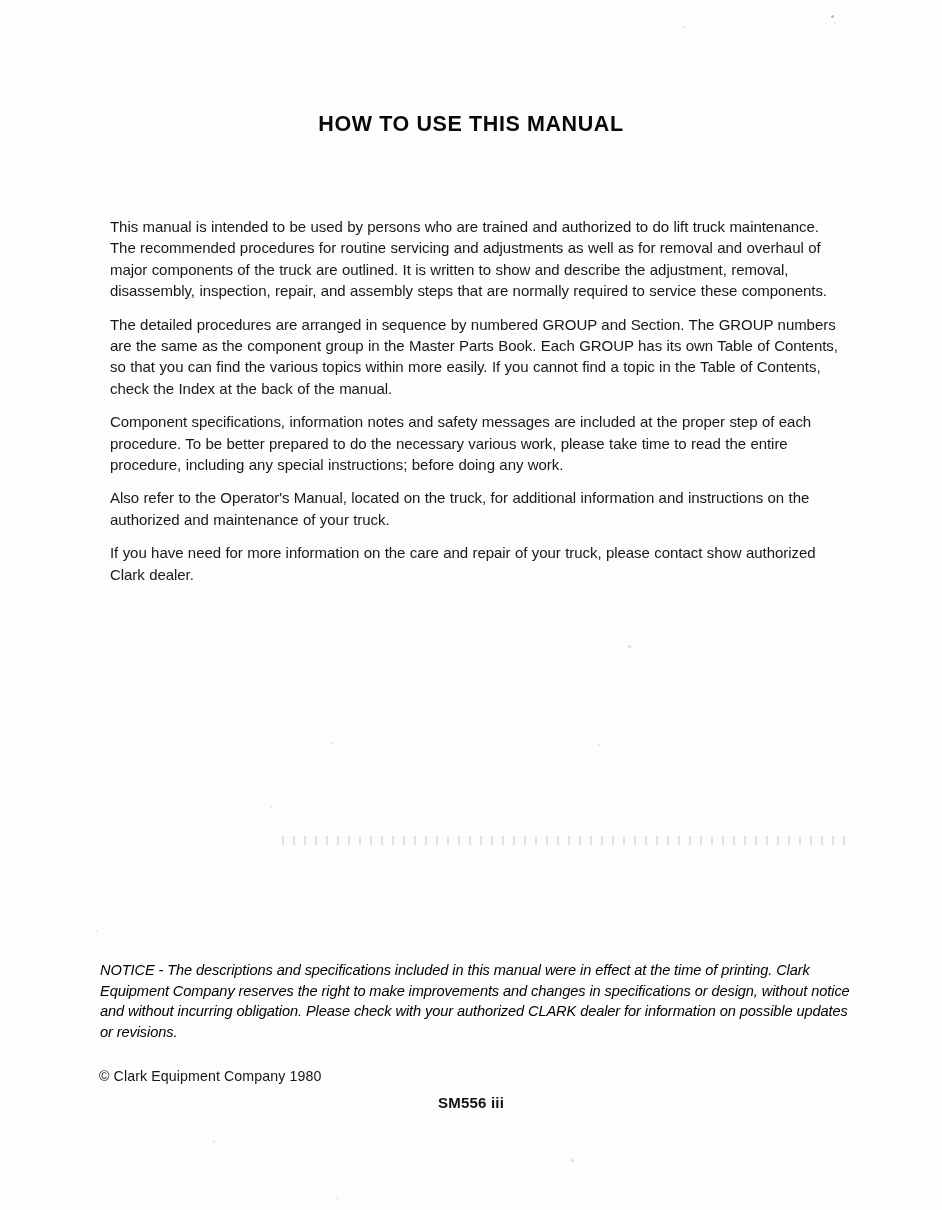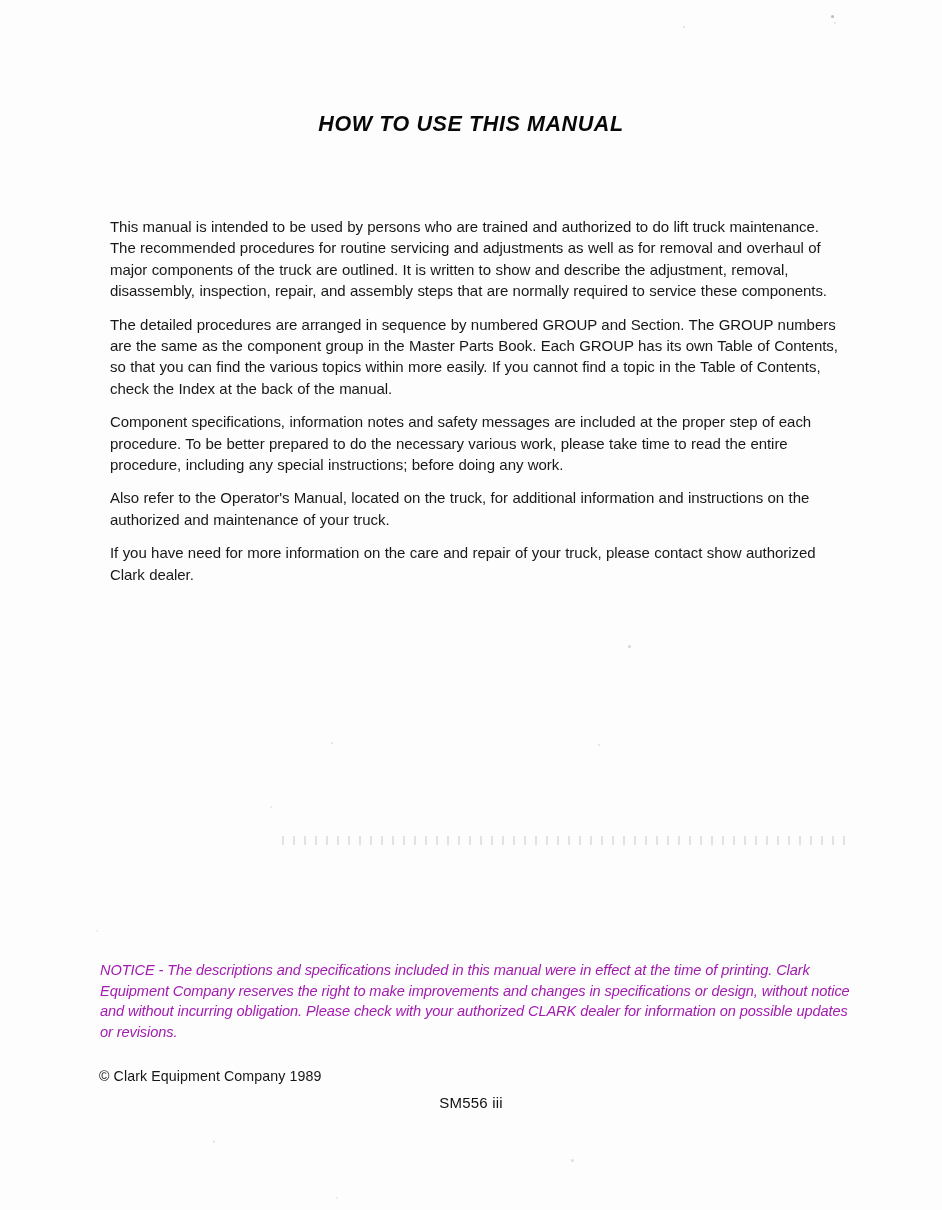--- a/index.html
+++ b/index.html
@@ -29,21 +29,20 @@
     position: absolute;
     left: 0;
     right: 0;
     top: 98px;
     text-align: center;
     font-size: 21.5px;
     font-weight: bold;
     letter-spacing: 0.6px;
     color: #080808;
     white-space: nowrap;
-    font-style: italic;
   }
 
   
   .body-col {
     position: absolute;
     left: 110px;
     top: 216px;
     width: 731px;
   }
 
@@ -60,21 +59,21 @@
 
   
   .notice-block {
     position: absolute;
     left: 100px;
     top: 960px;
     width: 752px;
     font-size: 14.6px;
     line-height: 20.6px;
     font-style: italic;
-    color: #a21caf;
+    color: #000000;
     letter-spacing: -0.1px;
   }
 
   
   .copyright {
     position: absolute;
     left: 99px;
     top: 1068px;
     font-size: 14.2px;
     color: #161616;
@@ -83,21 +82,21 @@
   }
 
   
   .page-id {
     position: absolute;
     left: 0;
     right: 0;
     top: 1094px;
     text-align: center;
     font-size: 15px;
-    font-weight: normal;
+    font-weight: bold;
     color: #111;
     letter-spacing: 0.2px;
     white-space: nowrap;
   }
 
   
   .speck {
     position: absolute;
     background: #b9b9b9;
     border-radius: 50%;
@@ -130,21 +129,21 @@
     <p class="para gap-a">The detailed procedures are arranged in sequence by numbered GROUP and Section.  The GROUP numbers are the same as the component group in the Master Parts Book.  Each GROUP has its own Table of Contents, so that you can find the various topics within more easily.  If you cannot find a topic in the Table of Contents, check the Index at the back of the manual.</p>
     <p class="para gap-a">Component specifications, information notes and safety messages are included at the proper step of each procedure.  To be better prepared to do the necessary various work, please take time to read the entire procedure, including any special instructions; before doing any work.</p>
     <p class="para gap-a">Also refer to the Operator's Manual, located on the truck, for additional information and instructions on the authorized and maintenance of your truck.</p>
     <p class="para">If you have need for more information on the care and repair of your truck, please contact show authorized Clark dealer.</p>
   </div>
 
   <div class="ghost-line"></div>
 
   <div class="notice-block">NOTICE - The descriptions and specifications included in this manual were in effect at the time of printing.  Clark Equipment Company reserves the right to make improvements and changes in specifications or design, without notice and without incurring obligation.  Please check with your authorized CLARK  dealer for information on possible updates or revisions.</div>
 
-  <div class="copyright">© Clark Equipment Company  1989</div>
+  <div class="copyright">© Clark Equipment Company  1980</div>
 
   <div class="page-id">SM556 iii</div>
 
   <span class="speck" style="left:831px;top:15px;width:3px;height:3px;"></span>
   <span class="speck" style="left:683px;top:26px;width:2px;height:2px;opacity:.45;"></span>
   <span class="speck" style="left:834px;top:22px;width:2px;height:2px;opacity:.4;"></span>
   <span class="speck" style="left:255px;top:271px;width:2px;height:2px;opacity:.5;"></span>
   <span class="speck" style="left:628px;top:645px;width:3px;height:3px;opacity:.55;"></span>
   <span class="speck" style="left:331px;top:742px;width:2px;height:2px;opacity:.4;"></span>
   <span class="speck" style="left:598px;top:744px;width:2px;height:2px;opacity:.4;"></span>

